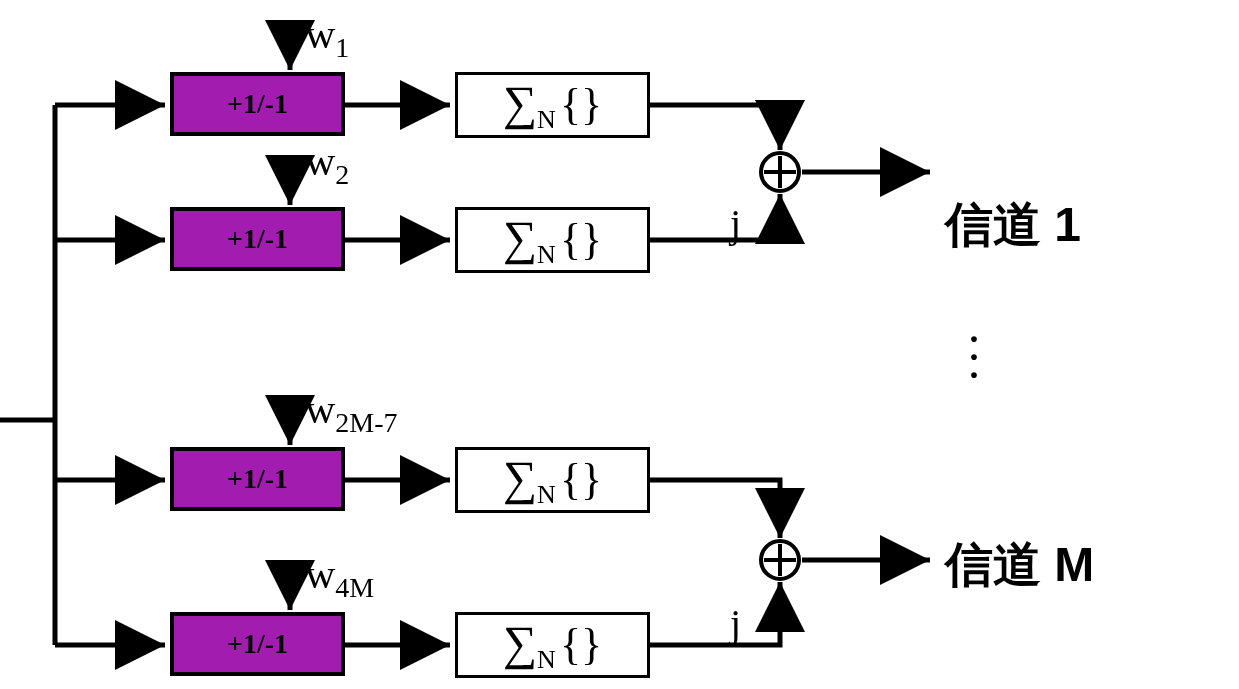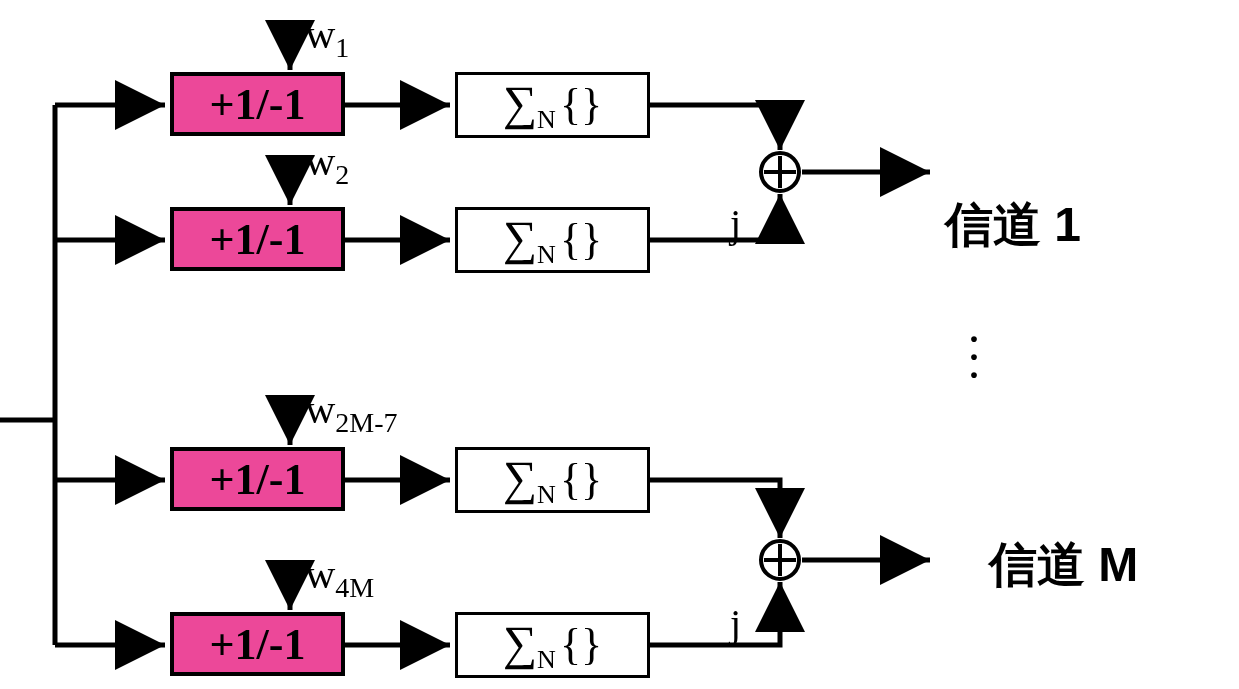--- a/index.html
+++ b/index.html
@@ -9,26 +9,26 @@
     background: #fff;
     font-family: "Times New Roman", serif;
     width: 1239px;
     height: 689px;
     position: relative;
     overflow: hidden;
   }
   .box {
     position: absolute;
     border: 4px solid #000;
-    background: #ec4899;
+    background: #a21caf;
     display: flex;
     align-items: center;
     justify-content: center;
     font-weight: bold;
-    font-size: 44px;
+    font-size: 28px;
   }
   .sumbox {
     position: absolute;
     border: 3px solid #000;
     background: #fff;
     display: flex;
     align-items: center;
     justify-content: center;
     font-size: 42px;
   }
@@ -159,13 +159,13 @@
 <div class="sumbox" style="left:455px; top:612px; width:195px; height:66px;">
   <span style="font-family:serif;"><span style="font-size:48px;">∑</span><span style="font-size:26px; vertical-align:sub;">N</span><span style="font-size:44px; margin-left:4px;">{}</span></span>
 </div>
 <div class="lbl" style="left:730px; top:600px; font-size:40px;"><span>j</span></div>
 
 <svg class="adder" style="left:758px; top:538px;" width="44" height="44">
   <circle cx="22" cy="22" r="19" stroke="#000" stroke-width="4" fill="#fff"></circle>
   <line x1="22" y1="6" x2="22" y2="38" stroke="#000" stroke-width="4"></line>
   <line x1="6" y1="22" x2="38" y2="22" stroke="#000" stroke-width="4"></line>
 </svg>
-<div class="cn" style="left:945px; top:533px;margin-left:44px;"><span>信道 M</span></div>
+<div class="cn" style="left:945px; top:533px;"><span>信道 M</span></div>
 
 </body></html>

